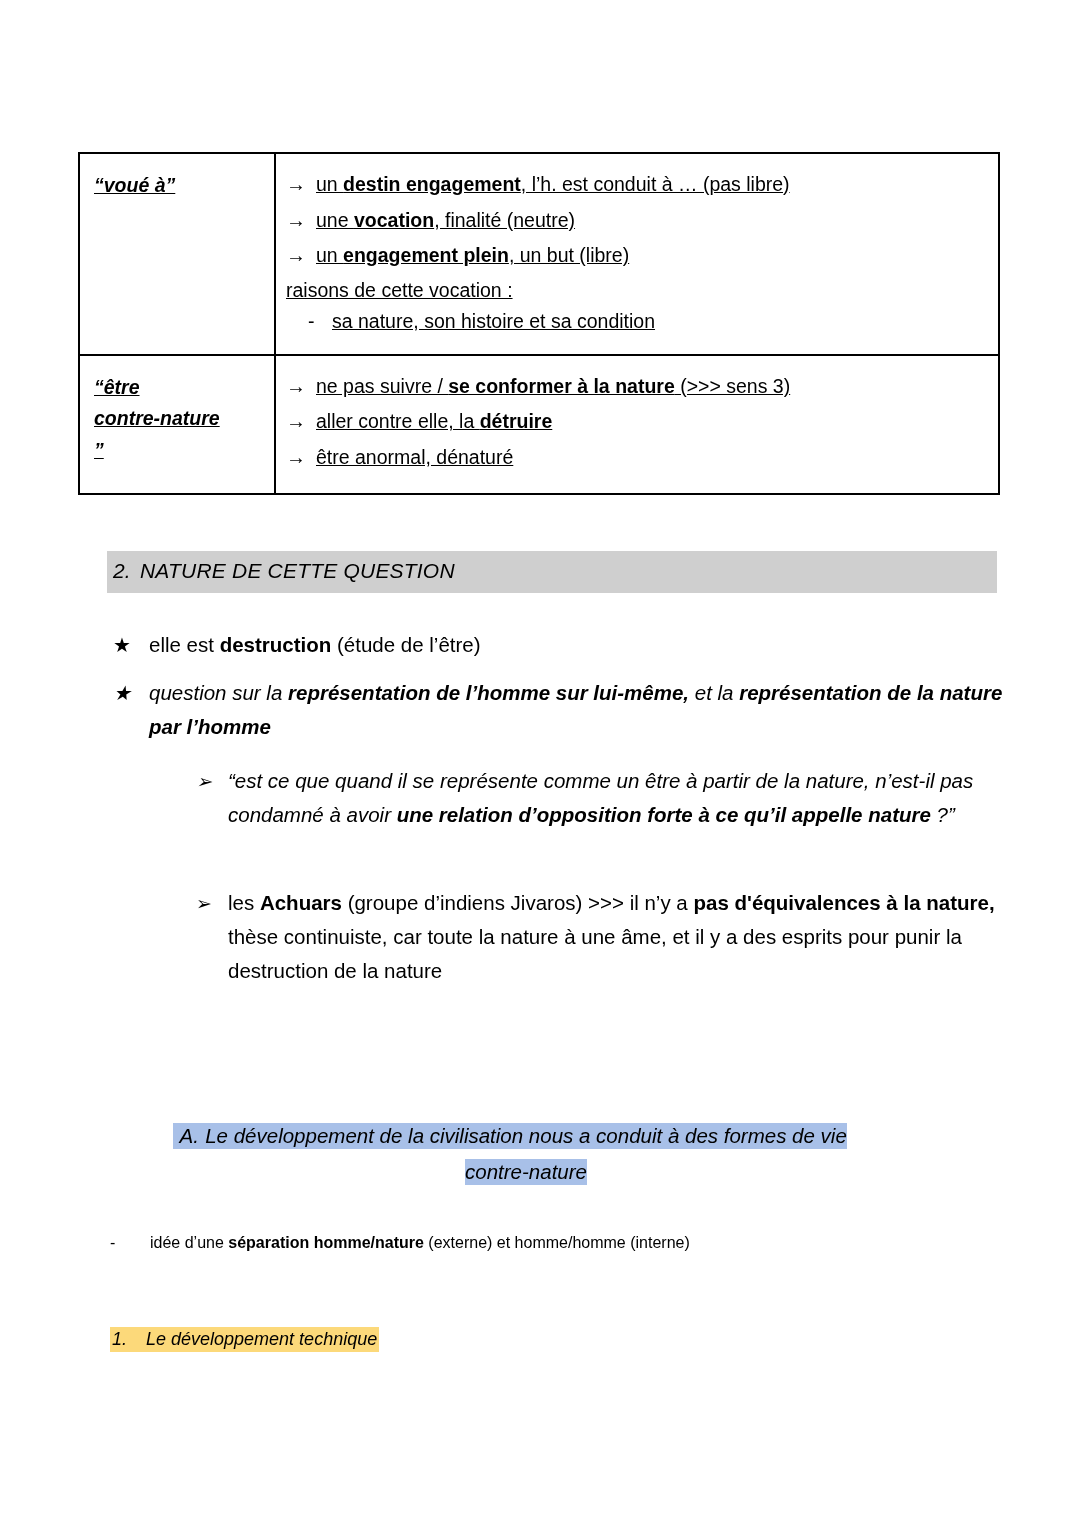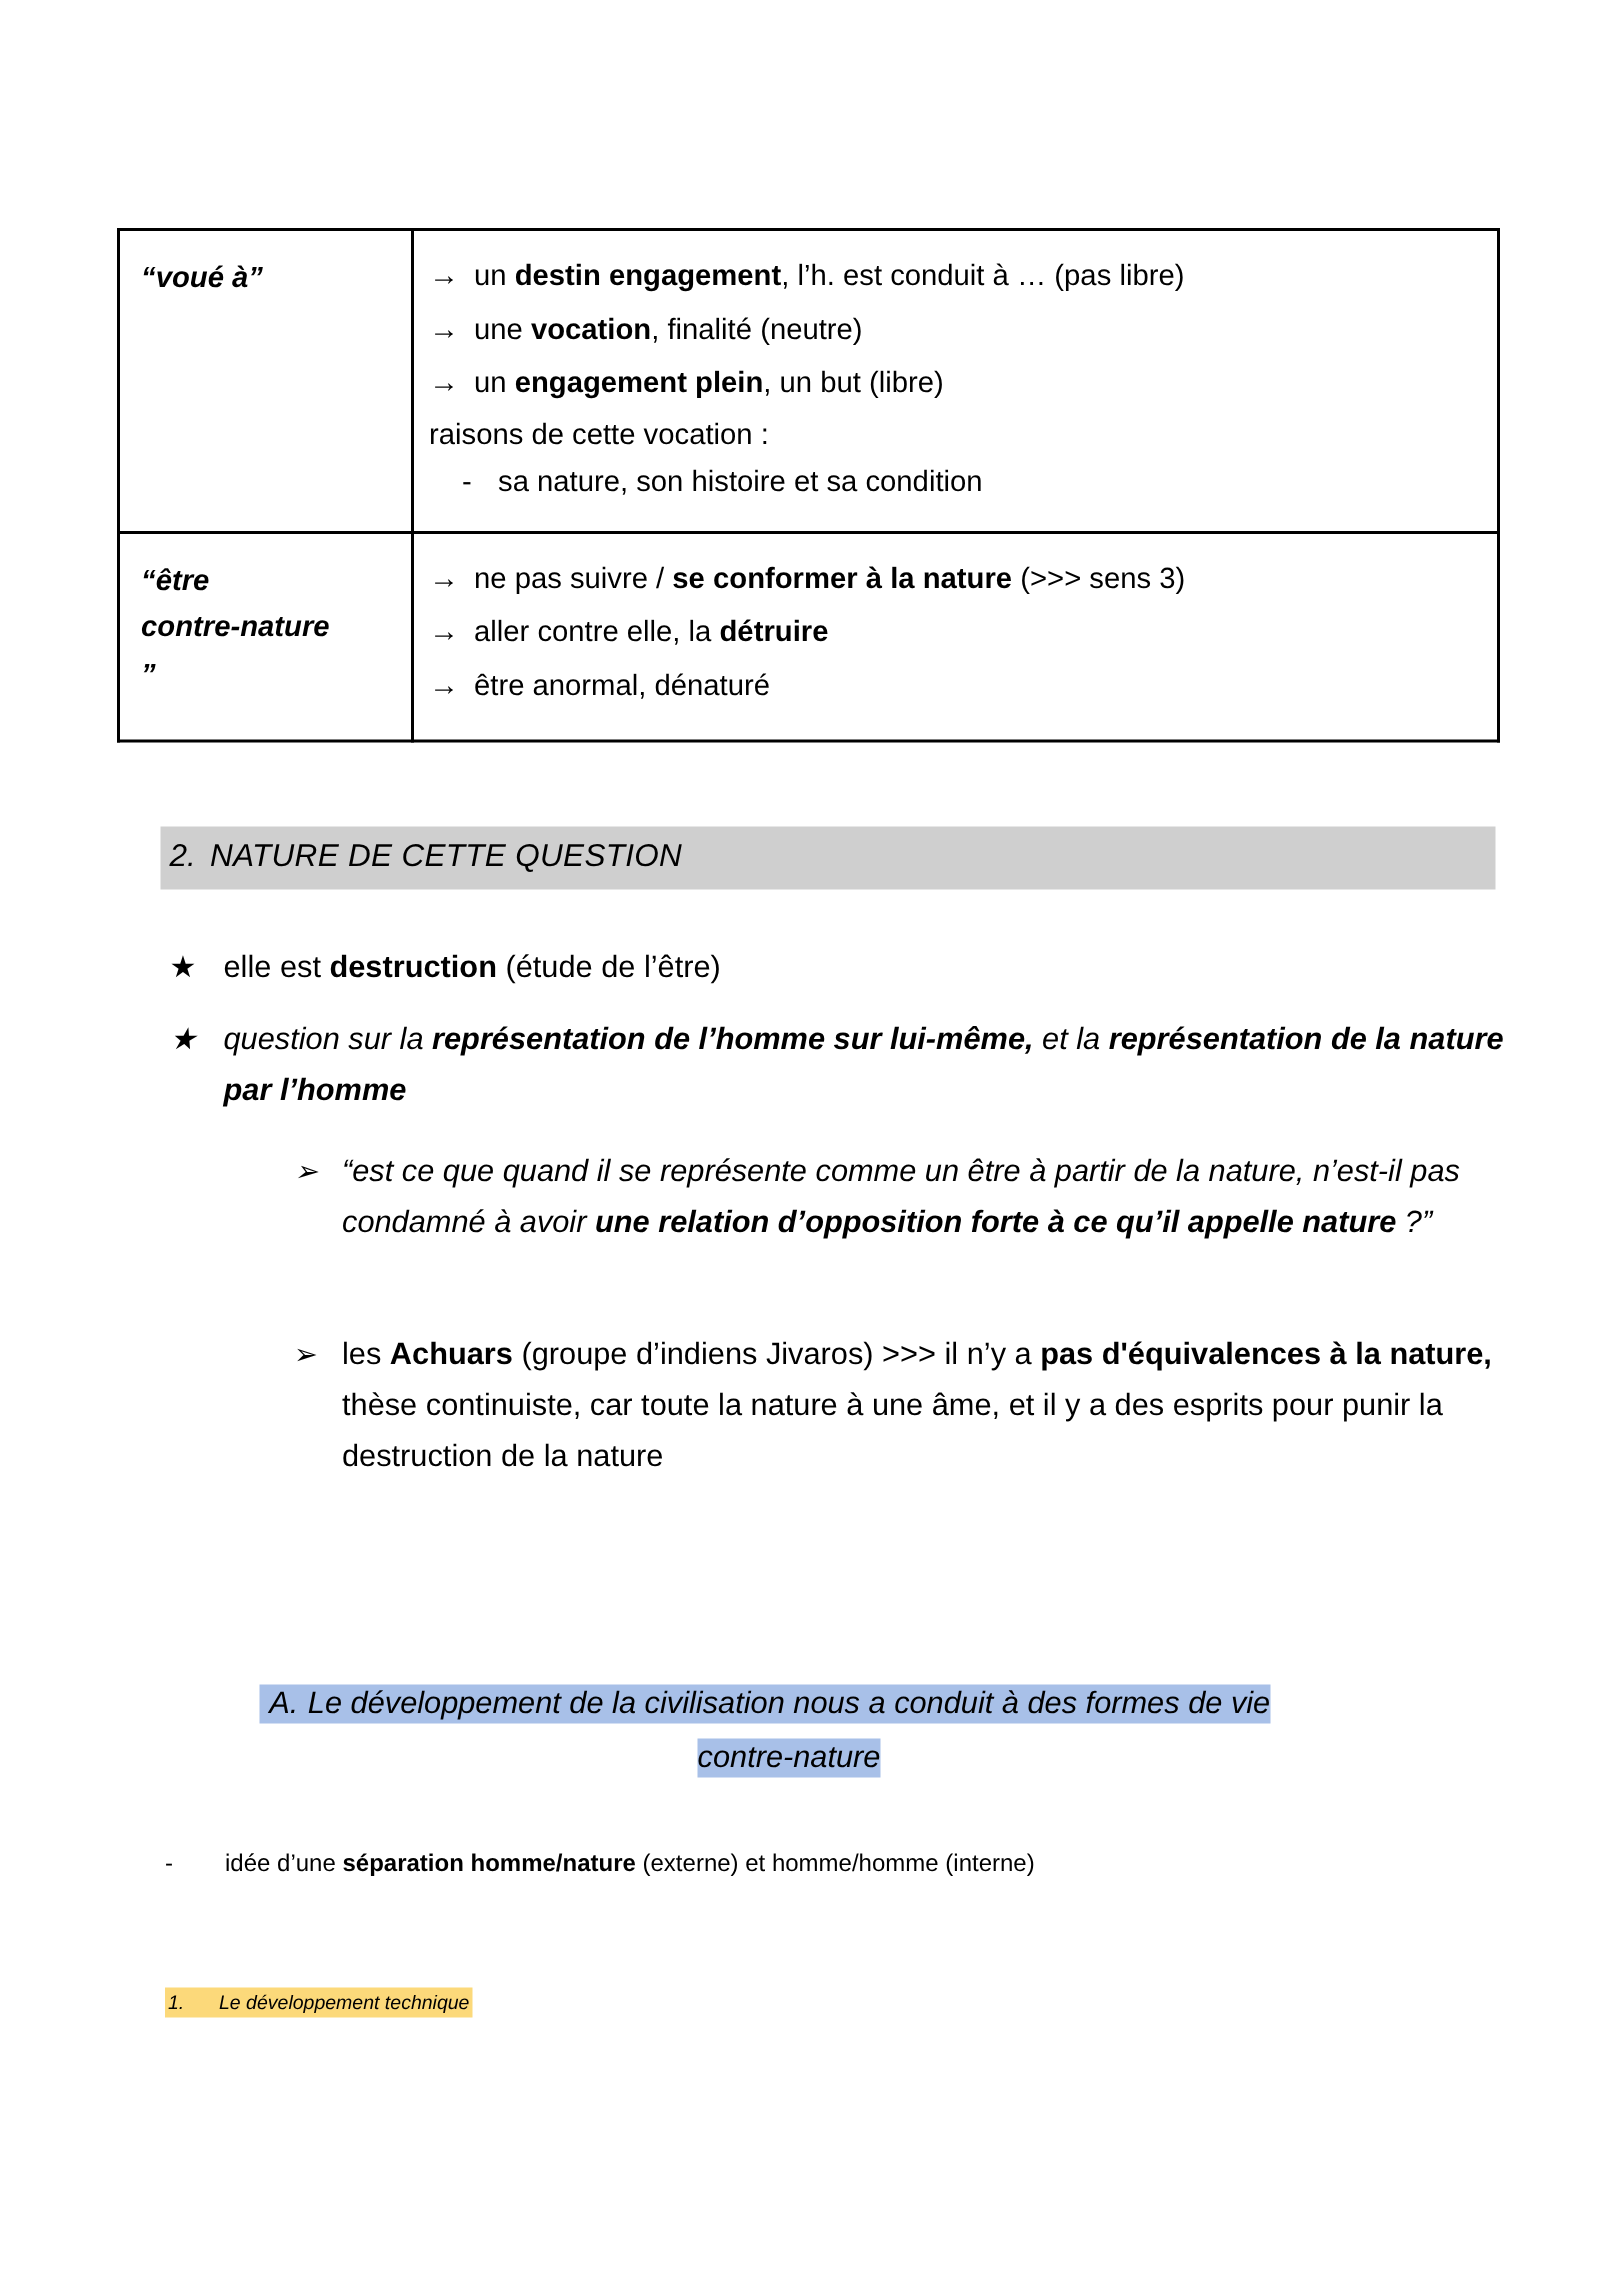--- a/index.html
+++ b/index.html
@@ -30,20 +30,21 @@
     width: 922px;
     border-collapse: collapse;
     table-layout: fixed;
   }
   .def-table td {
     border: 2px solid #000000;
     vertical-align: top;
     padding: 14px 10px 16px 12px;
     font-size: 19.5px;
     line-height: 1.62;
+    text-decoration: underline;
   }
   .def-table td.label-cell {
     width: 170px;
     font-weight: bold;
     font-style: italic;
     padding-left: 14px;
     padding-top: 16px;
   }
   .def-table td.body-cell {
     padding-left: 10px;
@@ -173,21 +174,21 @@
   }
   .dash-para .d {
     display: inline-block;
     width: 40px;
     text-indent: 0;
   }
 
   .hl-yellow {
     position: absolute;
     font-style: italic;
-    font-size: 13px;
+    font-size: 18px;
     line-height: 1.6;
   }
   .hl-yellow .mark {
     background: #fcd97a;
     padding: 2px 2px 3px 2px;
   }
   .hl-yellow .num {
     display: inline-block;
     width: 34px;
   }

